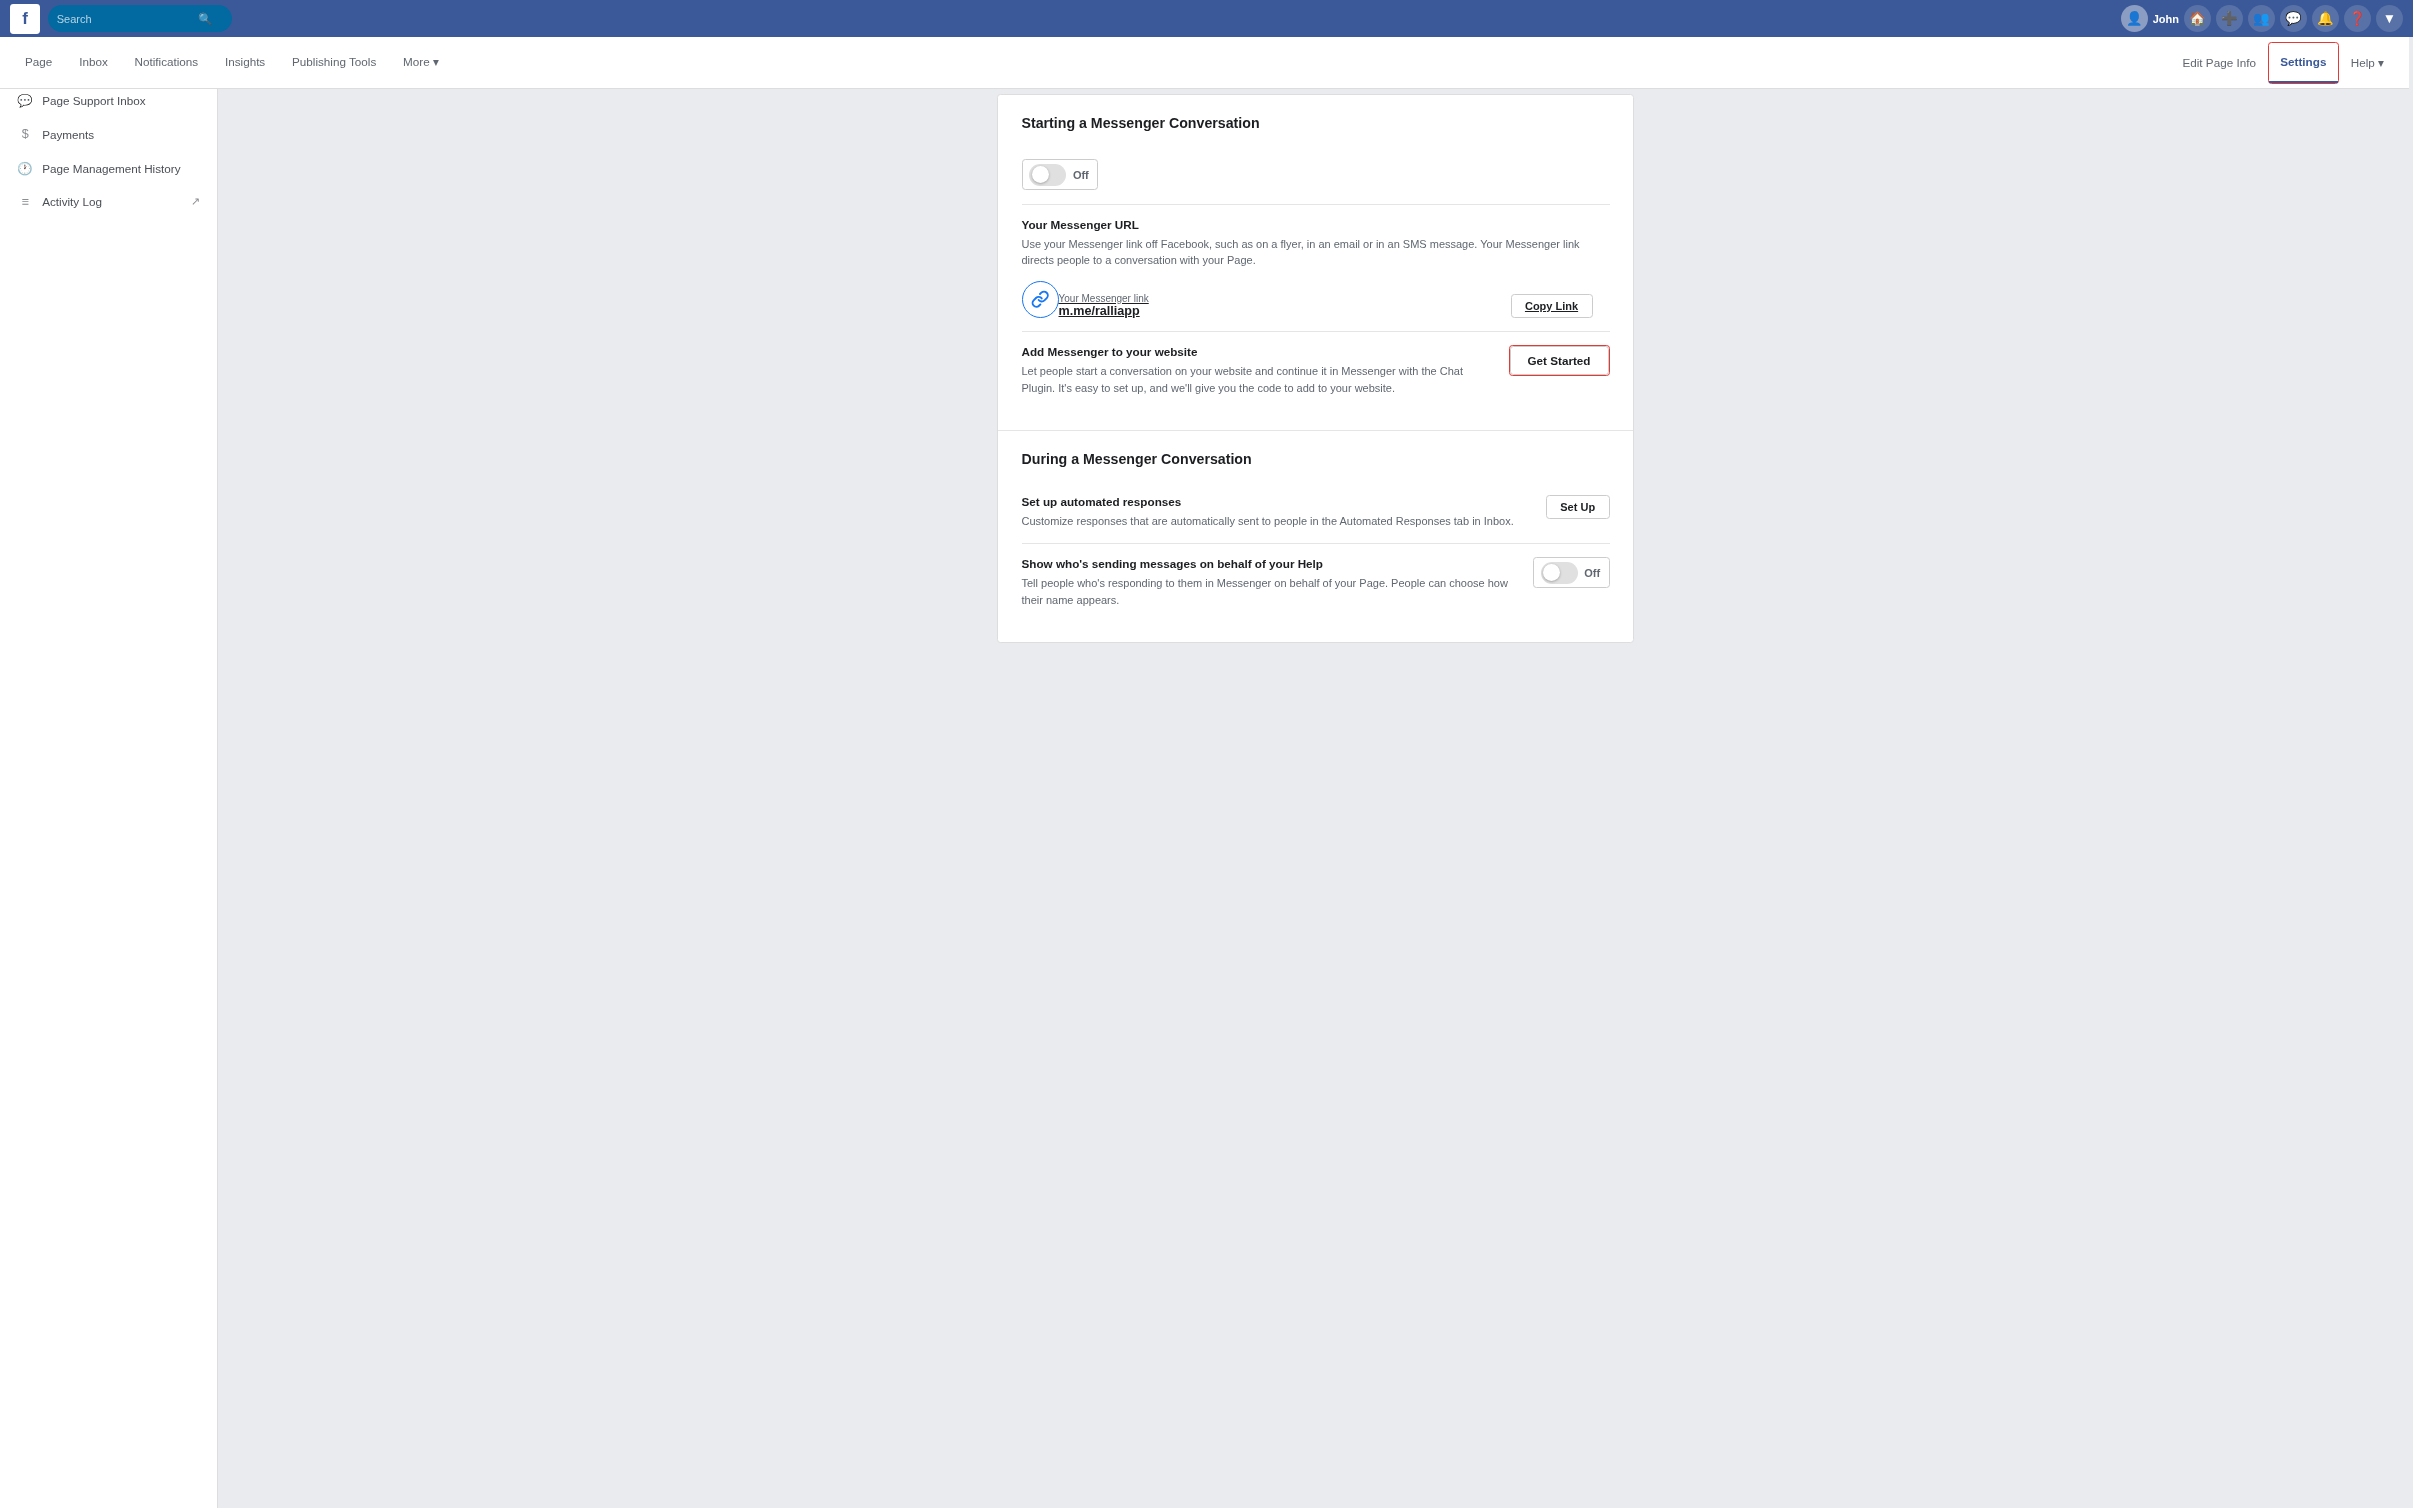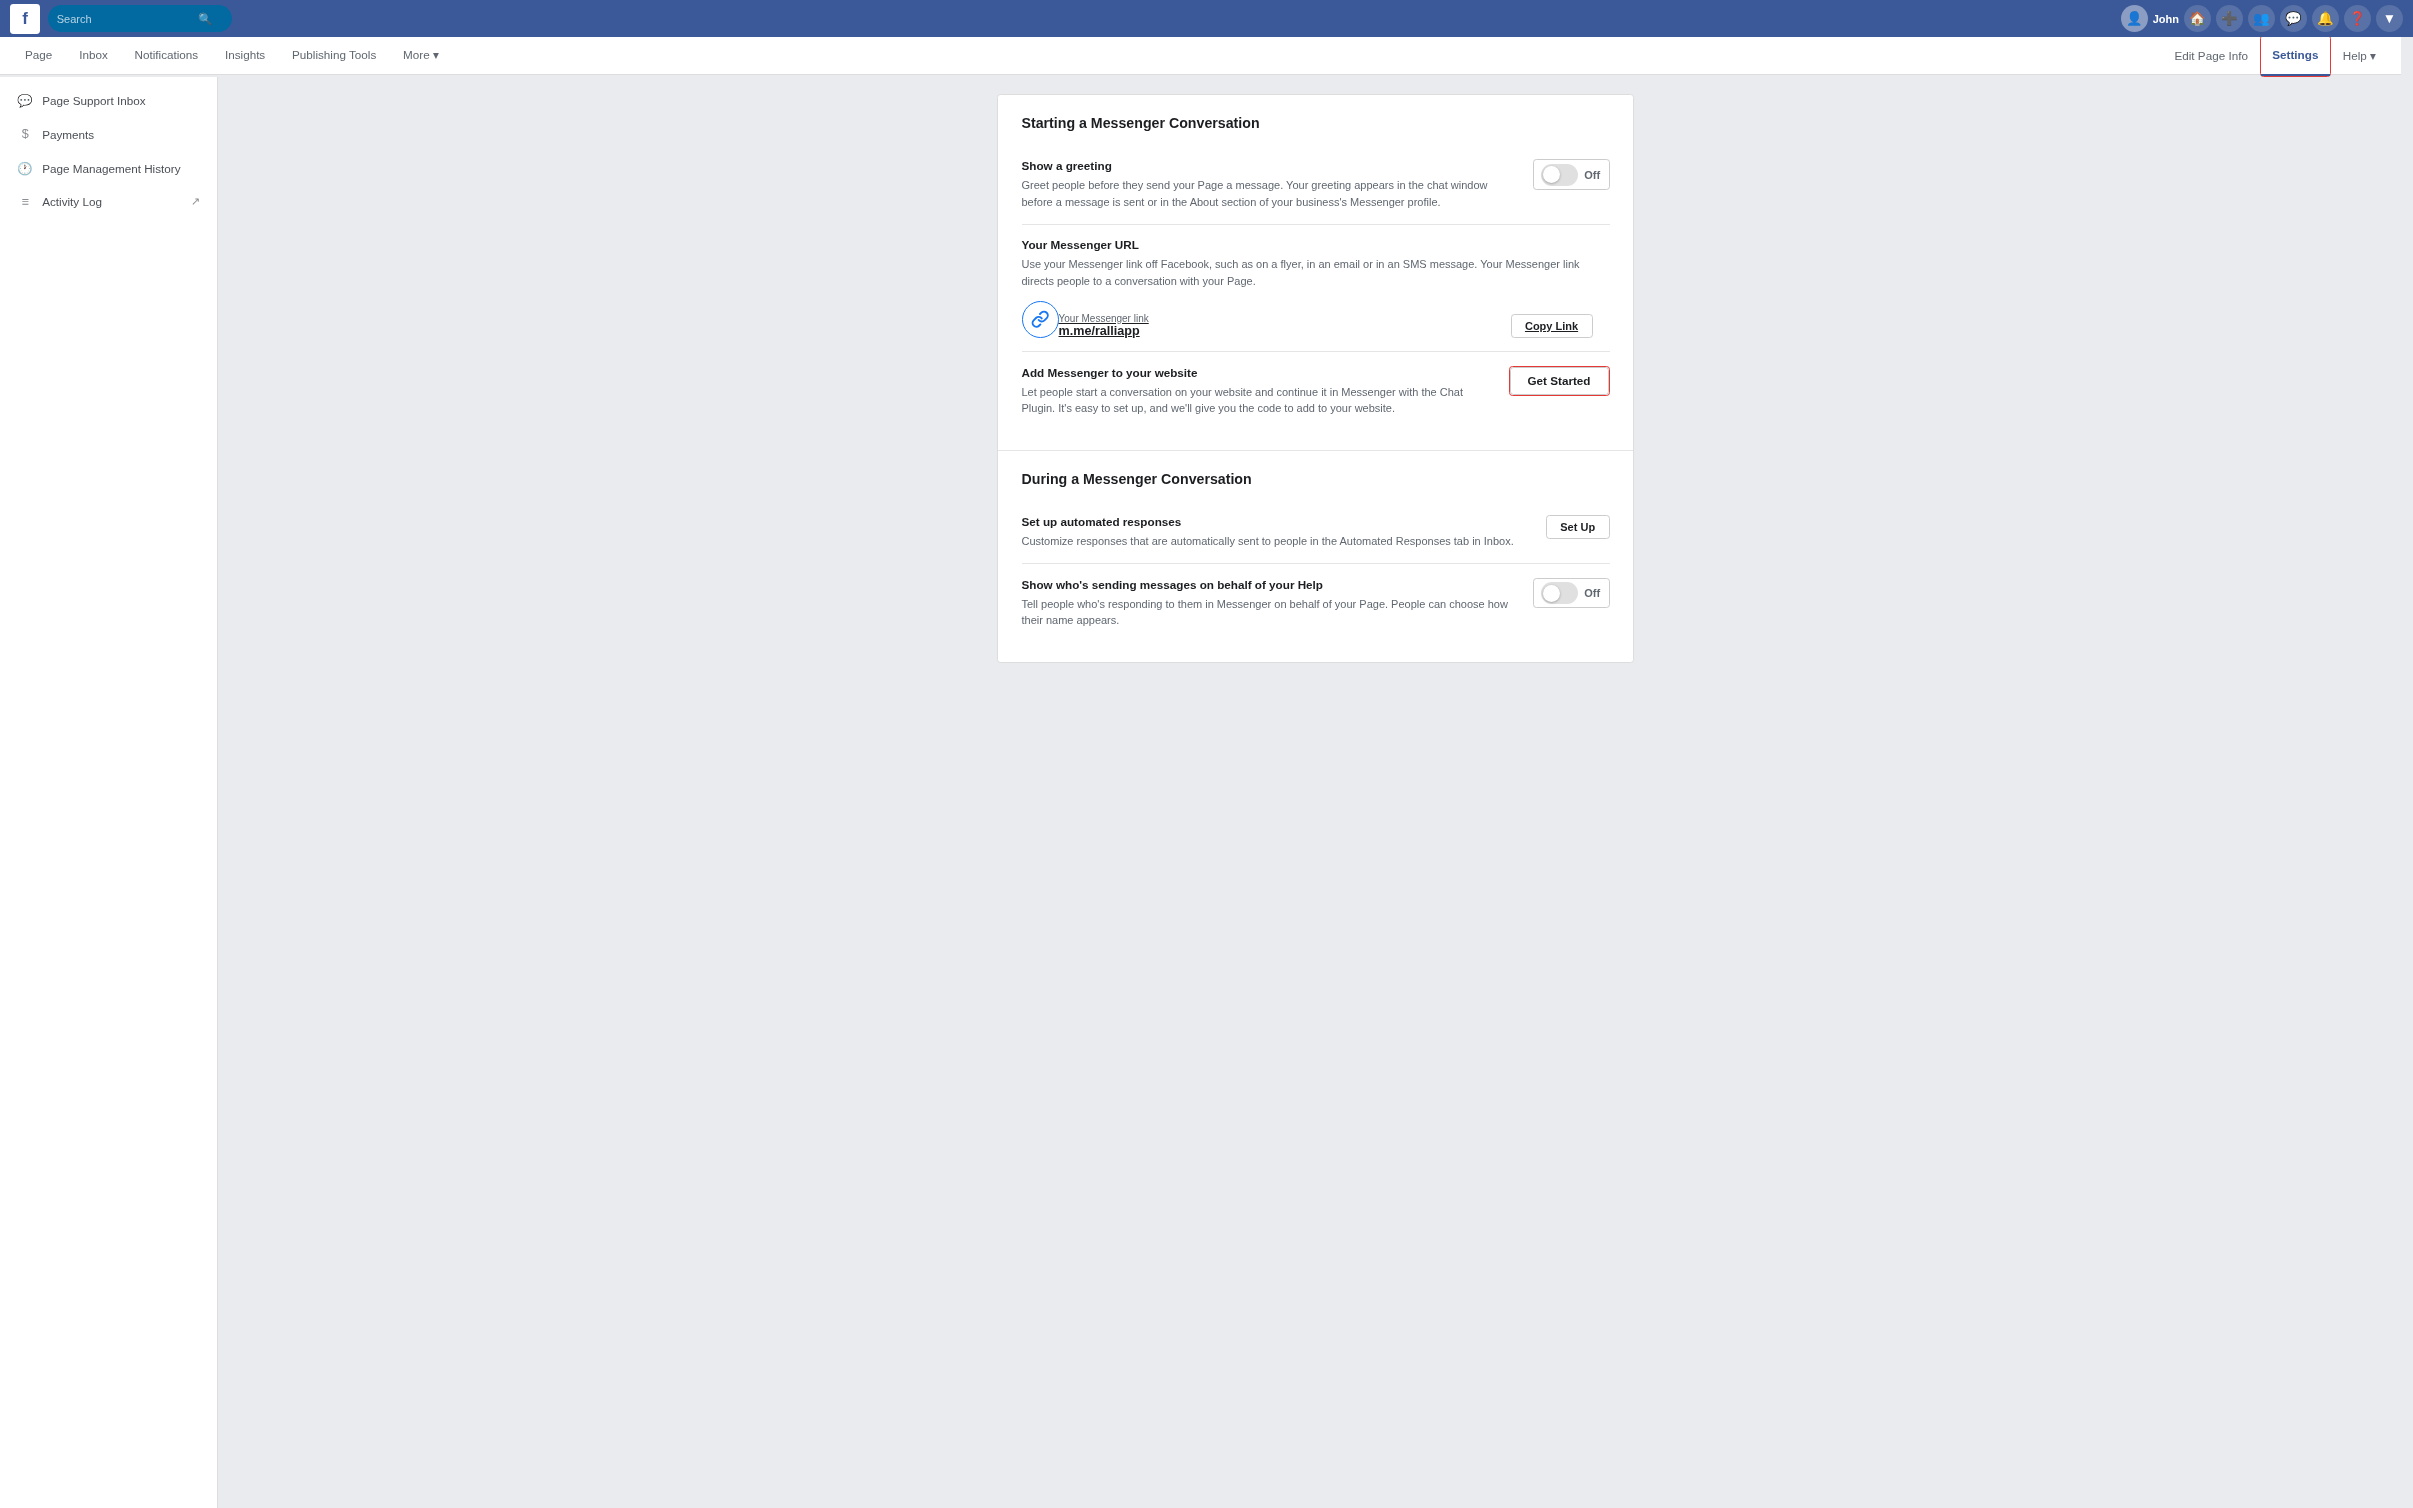--- a/index.html
+++ b/index.html
@@ -85,26 +85,26 @@
       justify-content: center;
       color: white;
       font-size: 13.4px;
       cursor: pointer;
     }
 
     
     .secondary-nav {
       background: white;
       border-bottom: 0.8px solid #ddd;
-      height: 38px;
+      height: 52px;
       display: flex;
       align-items: center;
       padding: 0 13.4px;
       position: fixed;
-      top: 37px; left: 0; right: 12px;
+      top: 37px; left: 0; right: 4px;
       z-index: 99;
     }
     .sec-nav-left {
       display: flex;
       align-items: center;
       gap: 3.4px;
       flex: 1;
     }
     .sec-nav-item {
       padding: 0 11.7px;
@@ -405,24 +405,20 @@
     </div>
   </div>
 
   <div class="main-content">
     <div class="content-card">
 
       <div class="messenger-section">
         <div class="section-header">Starting a Messenger Conversation</div>
 
         <div class="setting-row">
-          <div class="setting-info">
-            <div class="setting-title">Show a greeting</div>
-            <div class="setting-desc">Greet people before they send your Page a message. Your greeting appears in the chat window before a message is sent or in the About section of your business's Messenger profile.</div>
-          </div>
           <div class="setting-action">
             <div class="toggle-off">
               <div class="toggle-track">
                 <div class="toggle-thumb"></div>
               </div>
               <span class="toggle-label">Off</span>
             </div>
           </div>
         </div>
 

